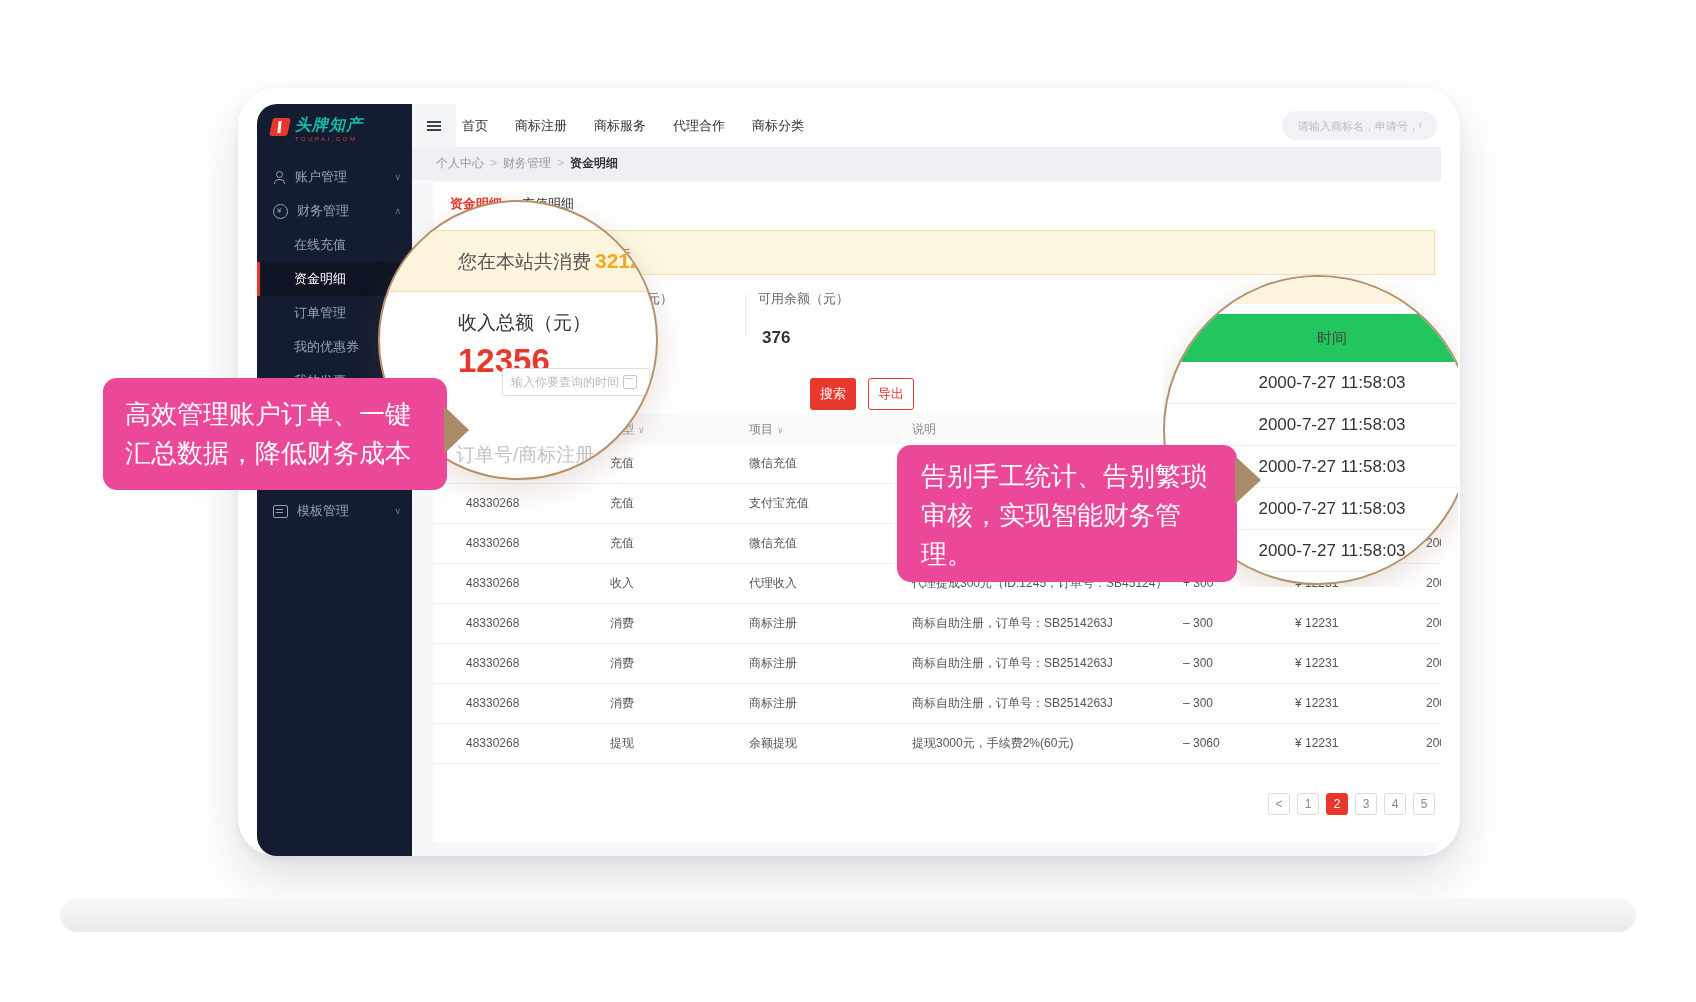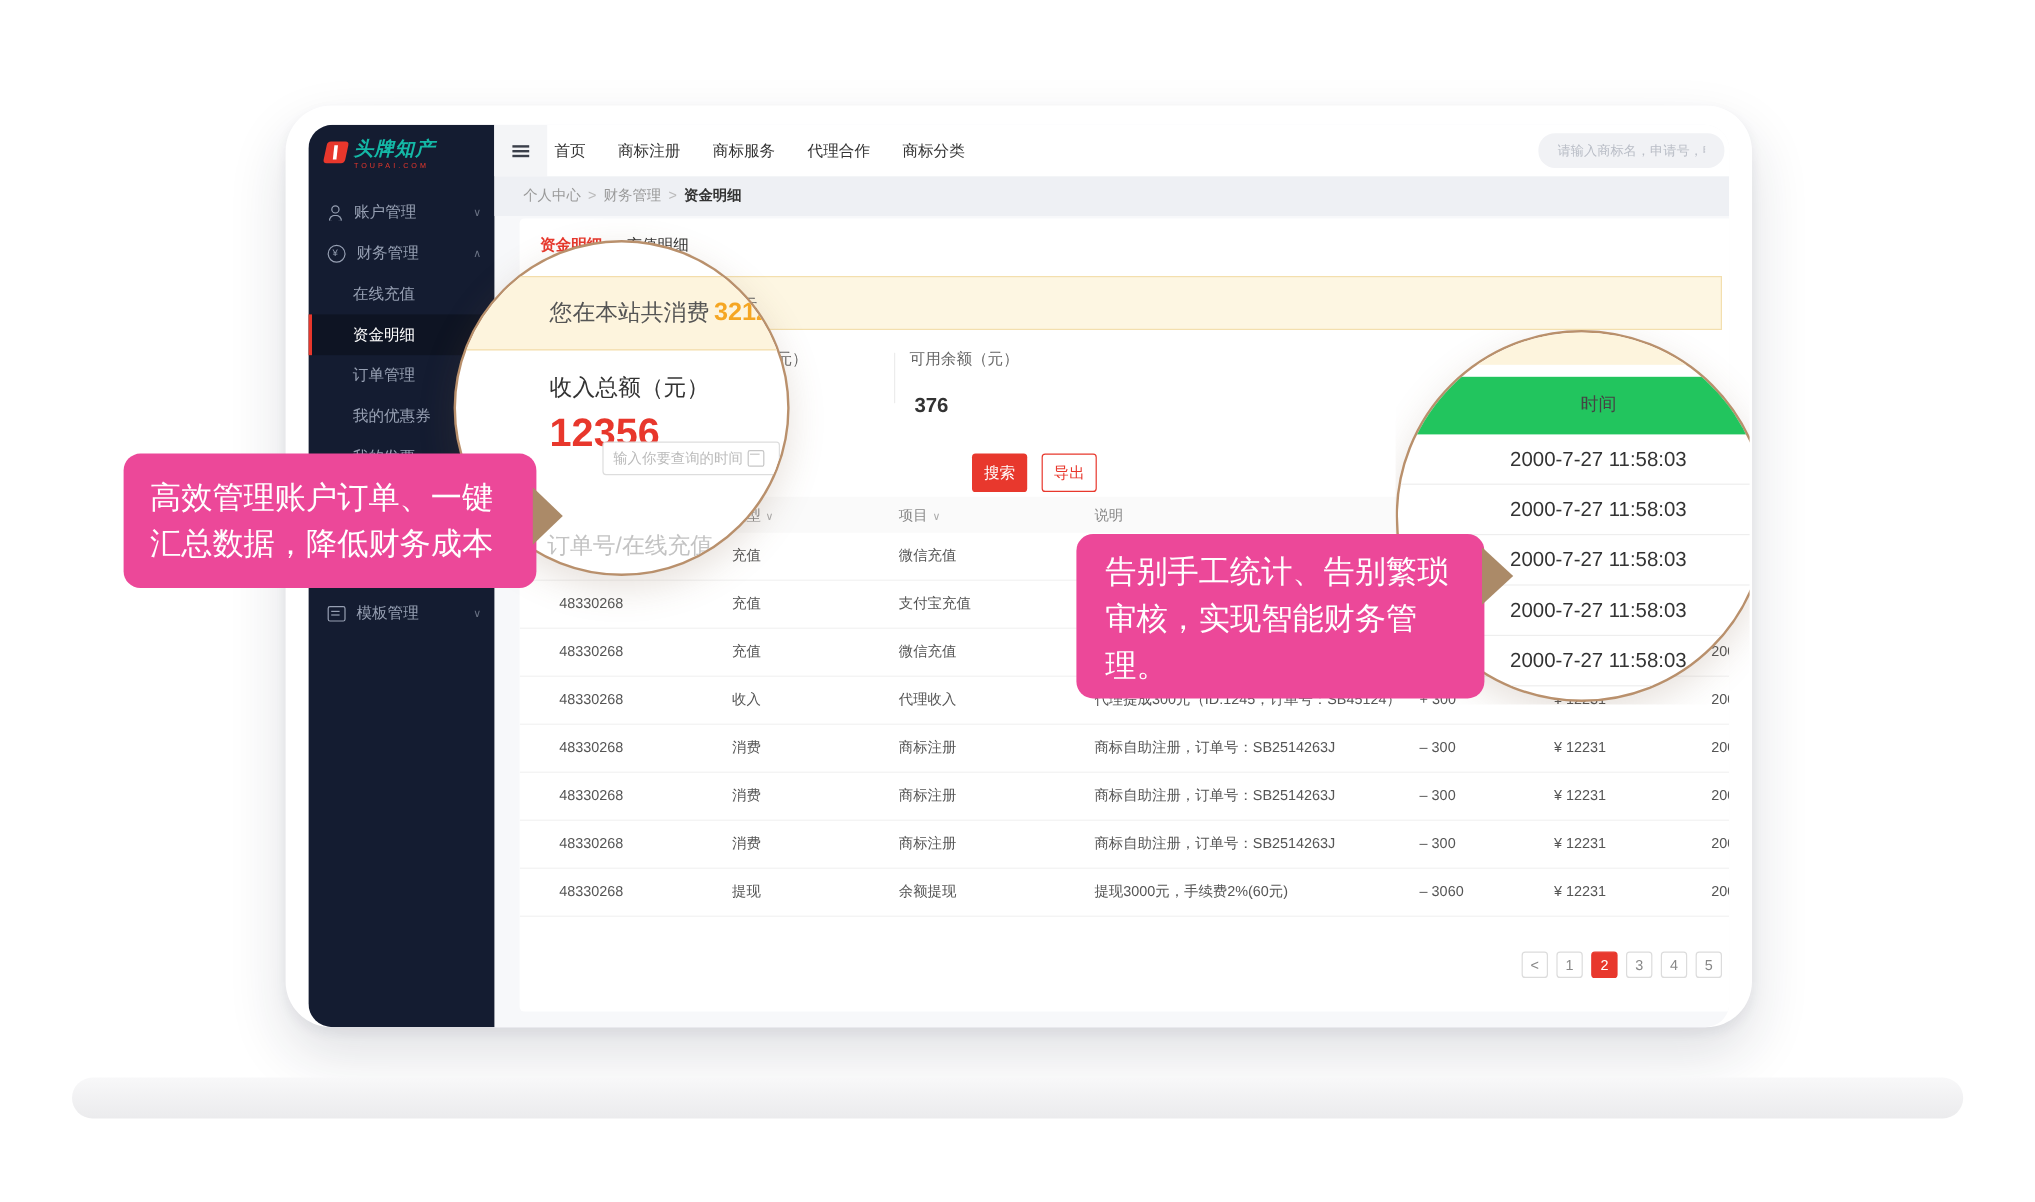--- a/index.html
+++ b/index.html
@@ -276,21 +276,21 @@
       </div>
     </div>
   </div>
 
   <div class="circle-left">
     <div class="cl-band"><span>您在本站共消费</span><b>32124</b><span>元</span></div>
     <div class="cl-stat-label">收入总额（元）</div>
     <div class="cl-stat-value">12356</div>
     <input class="cl-input" placeholder="输入你要查询的时间" style="">
     <span class="cal-icon"></span>
-    <div class="cl-placeholder">订单号/在线充值</div>
+    <div class="cl-placeholder">订单号/商标注册</div>
   </div>
 
   <div class="circle-right-clip">
     <div class="circle-right">
       <div class="cr-yellow"></div>
       <div class="cr-band">时间</div>
       <div class="crc-rows">
           <div class="crc-row">2000-7-27  11:58:03</div>
           <div class="crc-row">2000-7-27  11:58:03</div>
           <div class="crc-row">2000-7-27  11:58:03</div>

